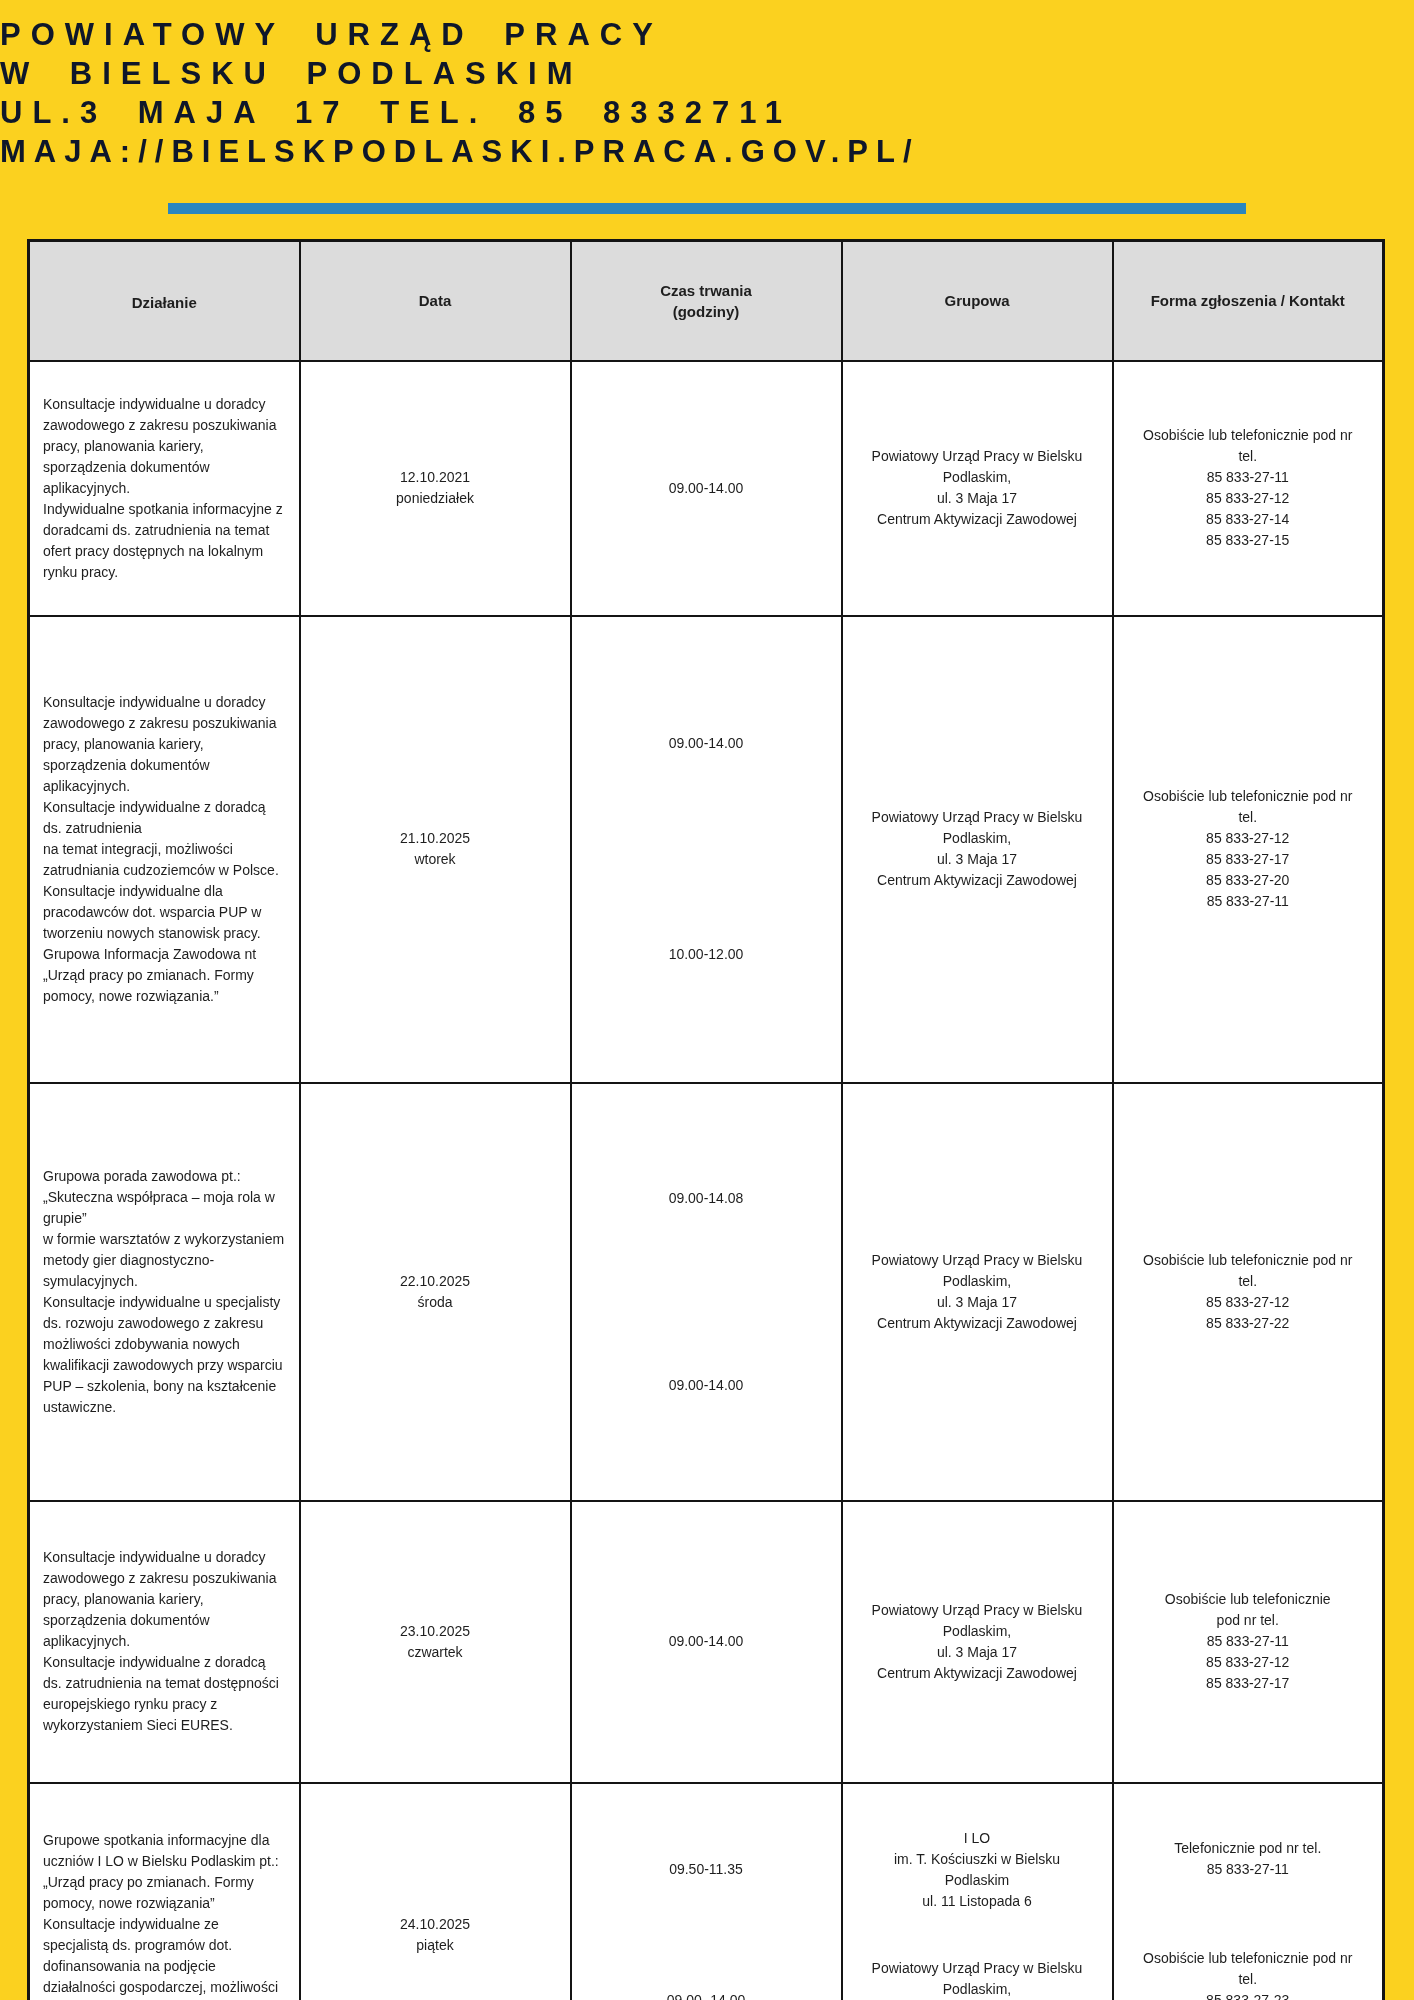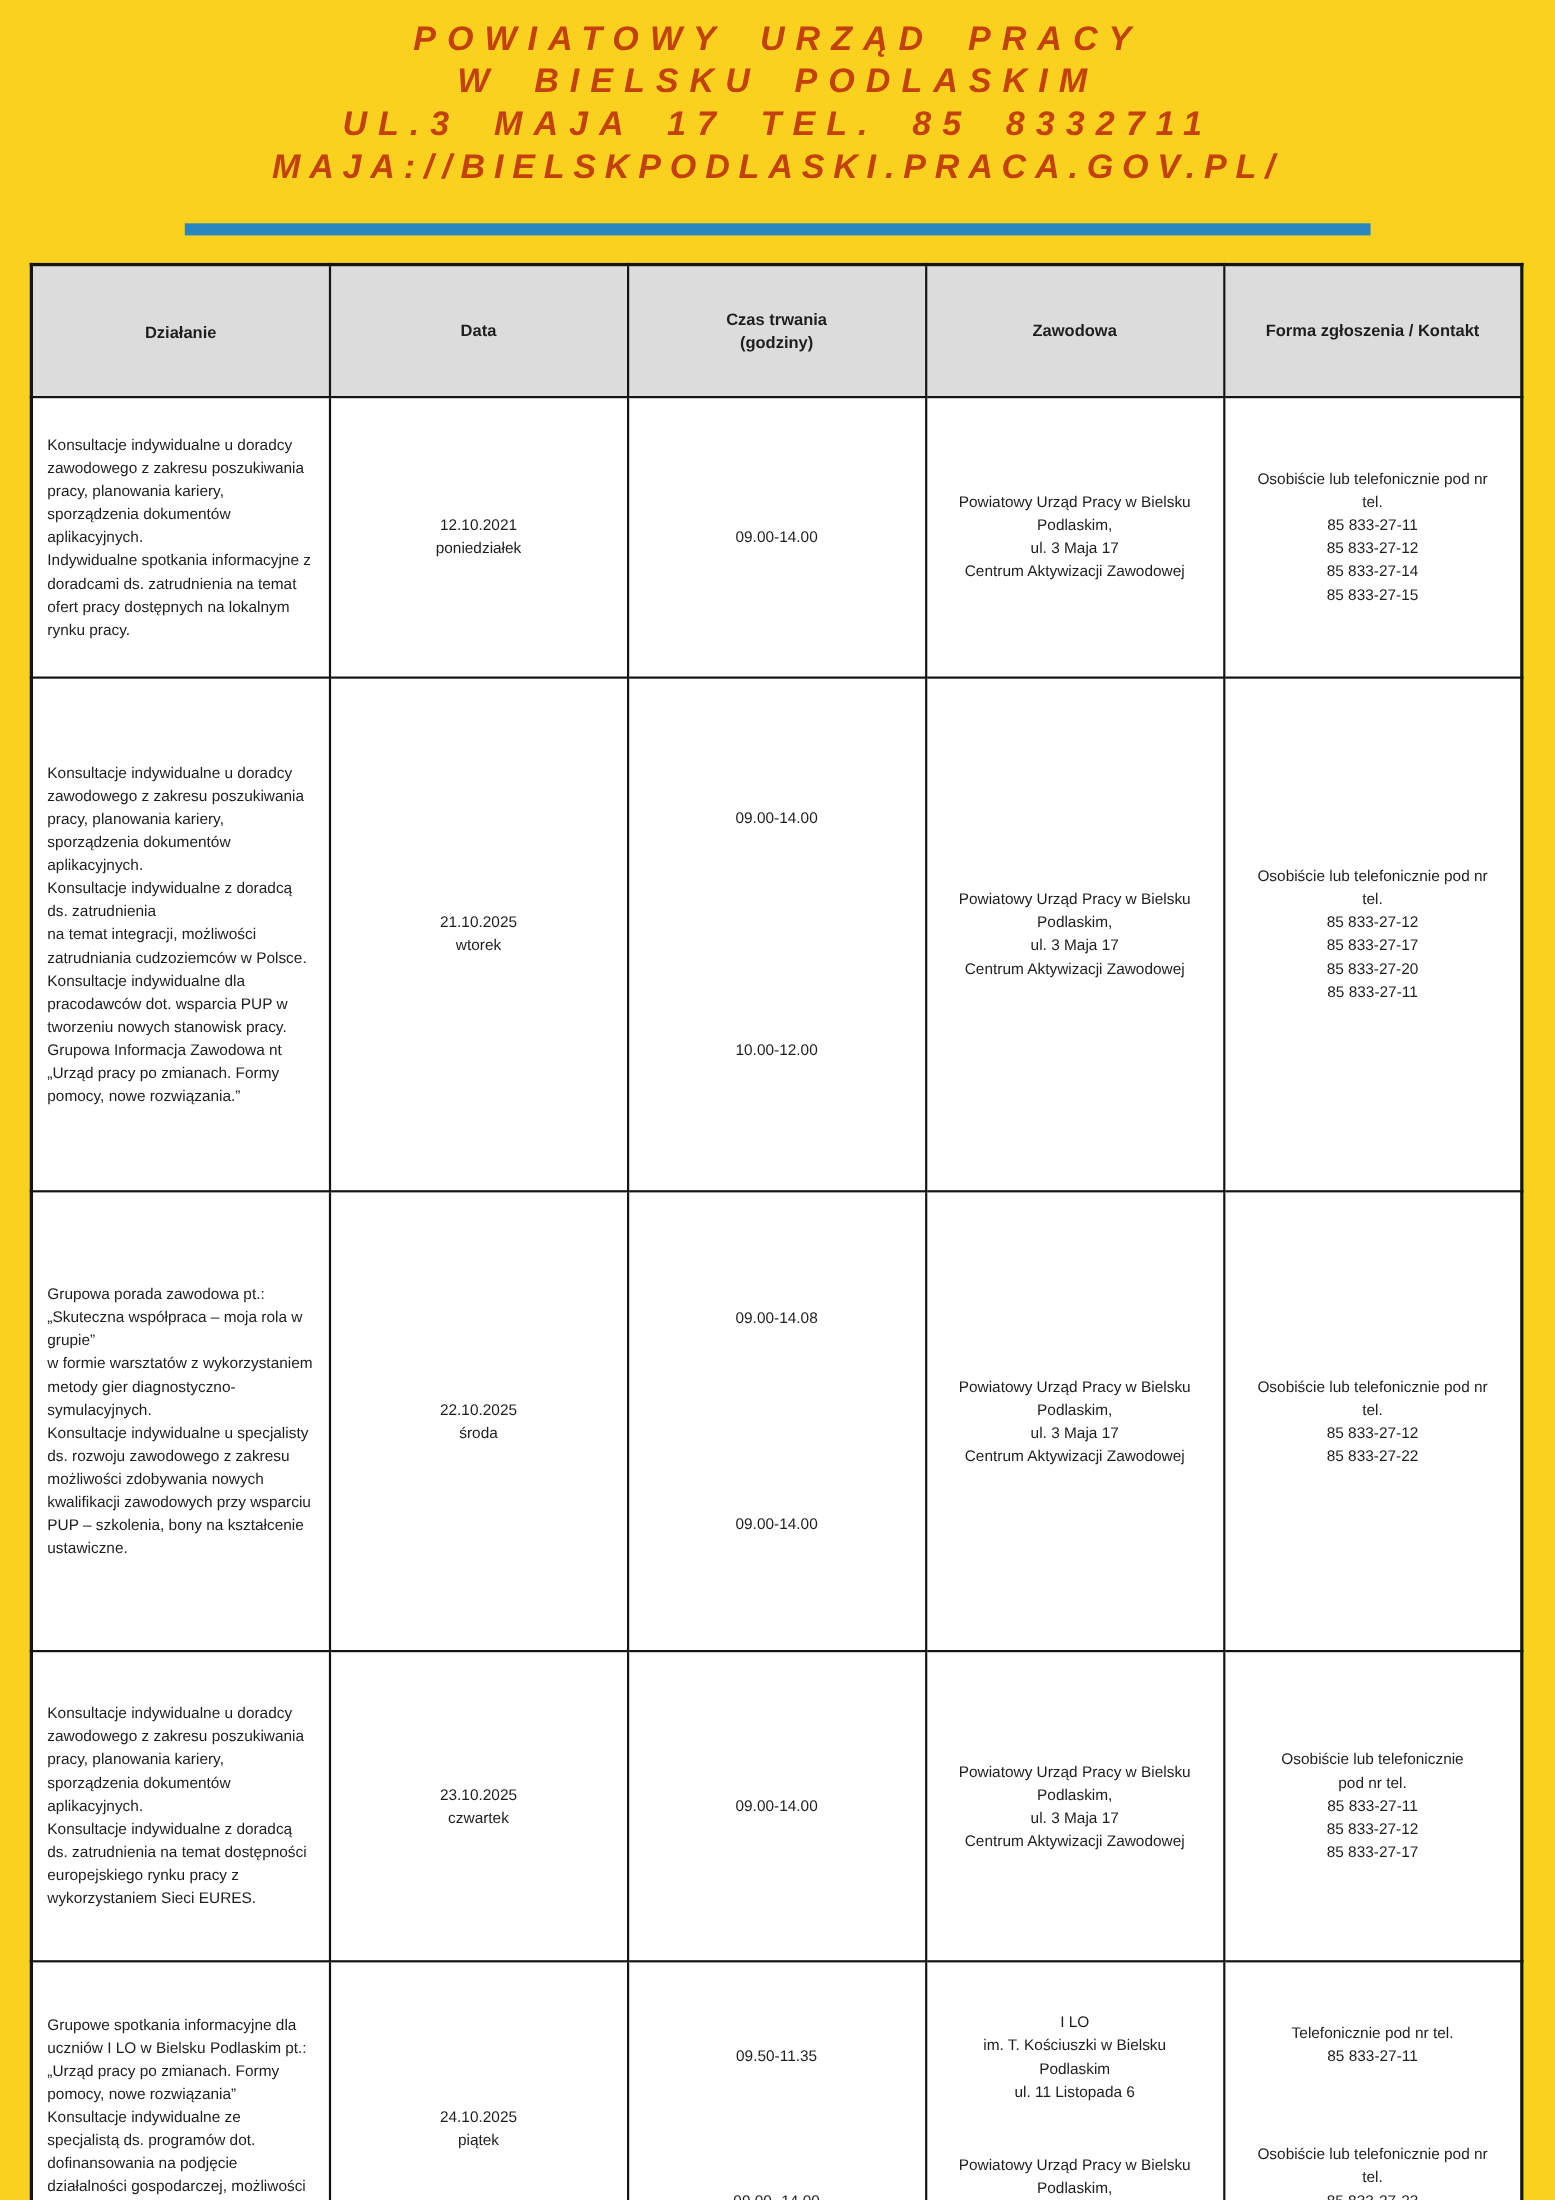--- a/index.html
+++ b/index.html
@@ -5,24 +5,22 @@
   html,body{margin:0;padding:0;}
   .page{
     width:1414px;height:2000px;
     background:#FBD11F;
     overflow:hidden;
     font-family:"Liberation Sans", sans-serif;
   }
   
   .masthead{
     padding-top:15px;
-    text-align:center;
     font-weight:bold;
-    color:#c2410c;
-    font-style:italic;
+    color:#0f172a;
   }
   .masthead .line{
     font-size:31px;
     line-height:39px;
     letter-spacing:10px;
     word-spacing:12px;
     white-space:nowrap;
   }
   .masthead .line.url{
     letter-spacing:8px;
@@ -101,21 +99,21 @@
         <col style="width:20%">
         <col style="width:20%">
         <col style="width:20%">
     </colgroup>
     <thead>
       <tr class="hdr">
         <th class="th-dzialanie">Działanie</th>
         <th>Data</th>
         <th>Czas trwania
 (godziny)</th>
-        <th>Zawodowa</th>
+        <th>Grupowa</th>
         <th>Forma zgłoszenia / Kontakt</th>
       </tr>
     </thead>
     <tbody>
       <tr class="r1">
         <td class="dzialanie">Konsultacje indywidualne u doradcy zawodowego z zakresu poszukiwania pracy, planowania kariery, sporządzenia dokumentów aplikacyjnych.
  Indywidualne spotkania informacyjne z doradcami ds. zatrudnienia na temat ofert pracy dostępnych na lokalnym rynku pracy.</td>
         <td class="data">12.10.2021
 poniedziałek</td>
         <td class="czas">09.00-14.00</td>

